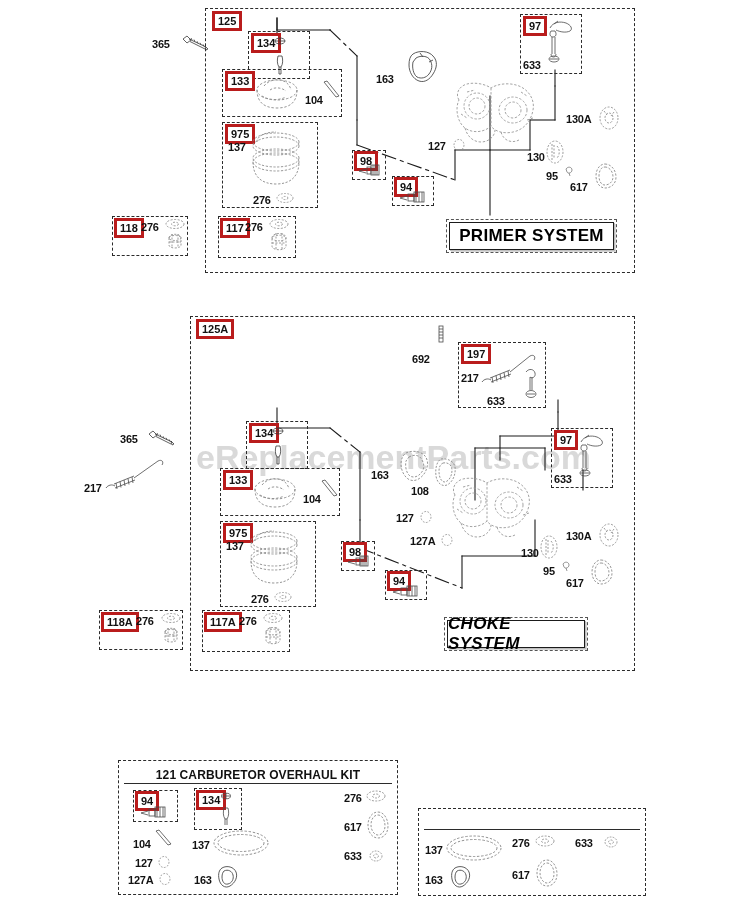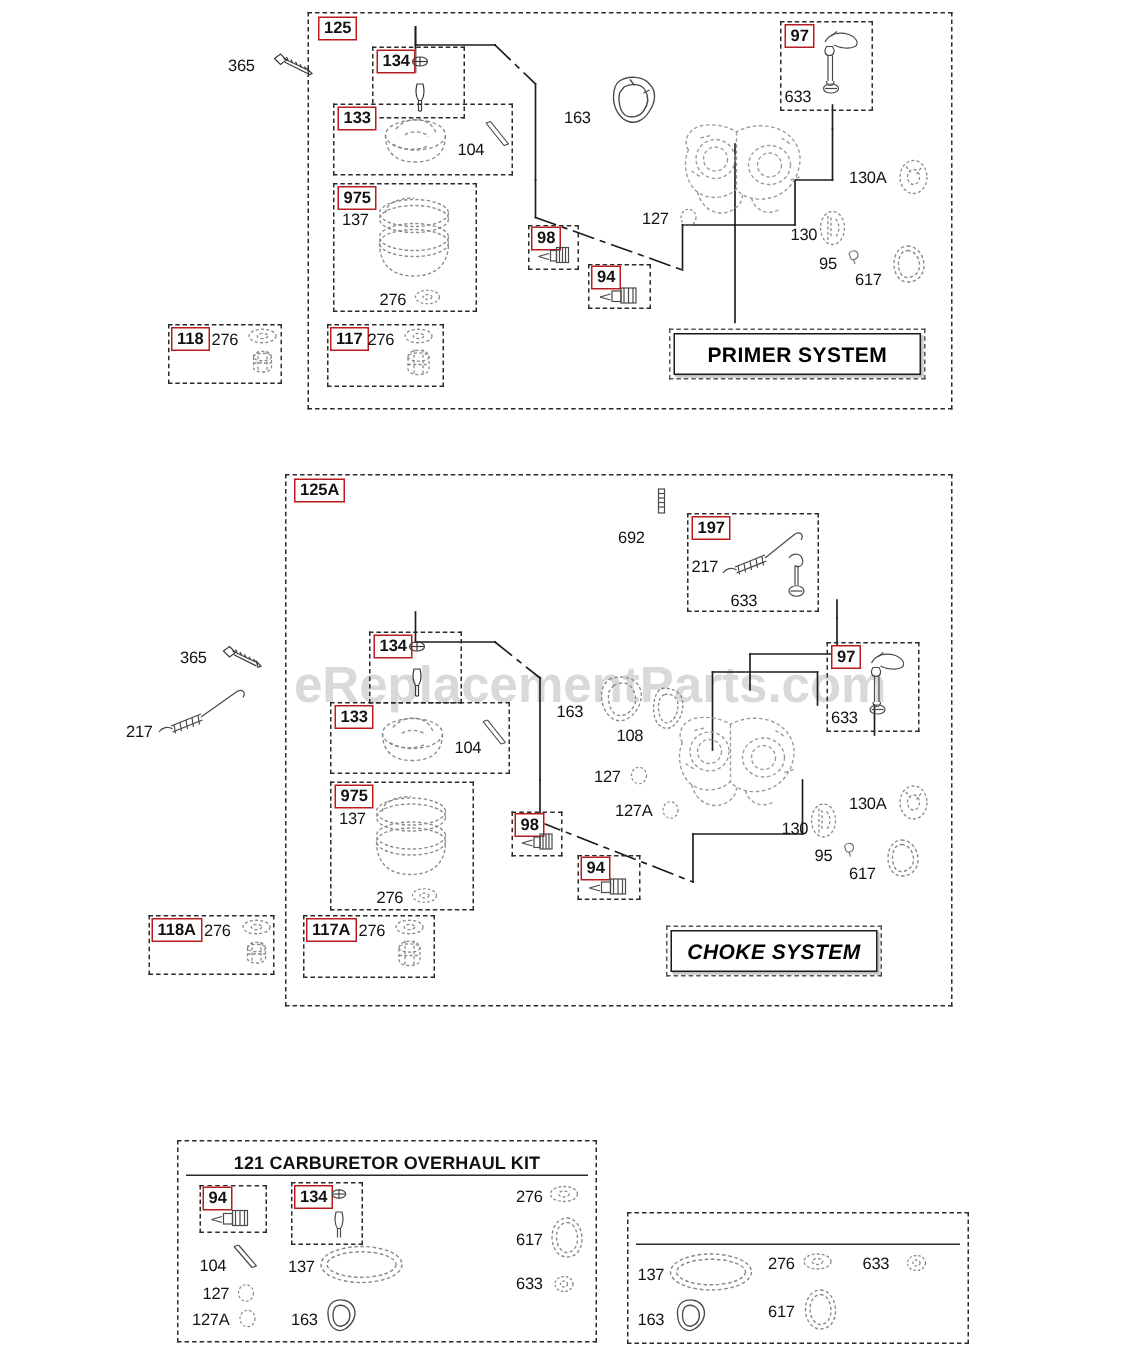--- a/index.html
+++ b/index.html
@@ -12,49 +12,49 @@
   #sheet{position:absolute;left:0;top:0;width:750px;height:900px;}
   .dashbox{
     position:absolute;
     border:1px dashed #2b2b2b;
     box-sizing:border-box;
     background:transparent;
   }
   .lbl{
     position:absolute;
     font-size:11px;
-    font-weight:normal;
+    font-weight:bold;
     letter-spacing:-0.2px;
     line-height:11px;
     color:#121212;
     white-space:nowrap;
     font-family:"Liberation Sans", sans-serif;
   }
   
   .tab{
     position:absolute;
-    border:1px solid #b91c1c;
+    border:3px solid #b91c1c;
     background:#fff;
     font-size:11px;
     font-weight:bold;
     line-height:12px;
     padding:1px 3px 1px 3px;
     box-sizing:border-box;
     white-space:nowrap;
     color:#121212;
   }
 
   
   .plate{
     position:absolute;
     border:1px solid #1b1b1b;
     background:#fff;
     box-sizing:border-box;
     display:flex;align-items:center;justify-content:center;
-    font-size:14px;font-weight:bold;letter-spacing:0.3px;
+    font-size:17px;font-weight:bold;letter-spacing:0.3px;
     color:#000;
     box-shadow:1px 1px 0 #bdbdbd, 2px 2px 0 #d8d8d8;
   }
   .plate .outer{position:absolute;left:-4px;top:-4px;right:-4px;bottom:-4px;border:1px dashed #555;}
 
   
   .kithdr{
     position:absolute;
     text-align:center;
     font-size:12px;font-weight:bold;

